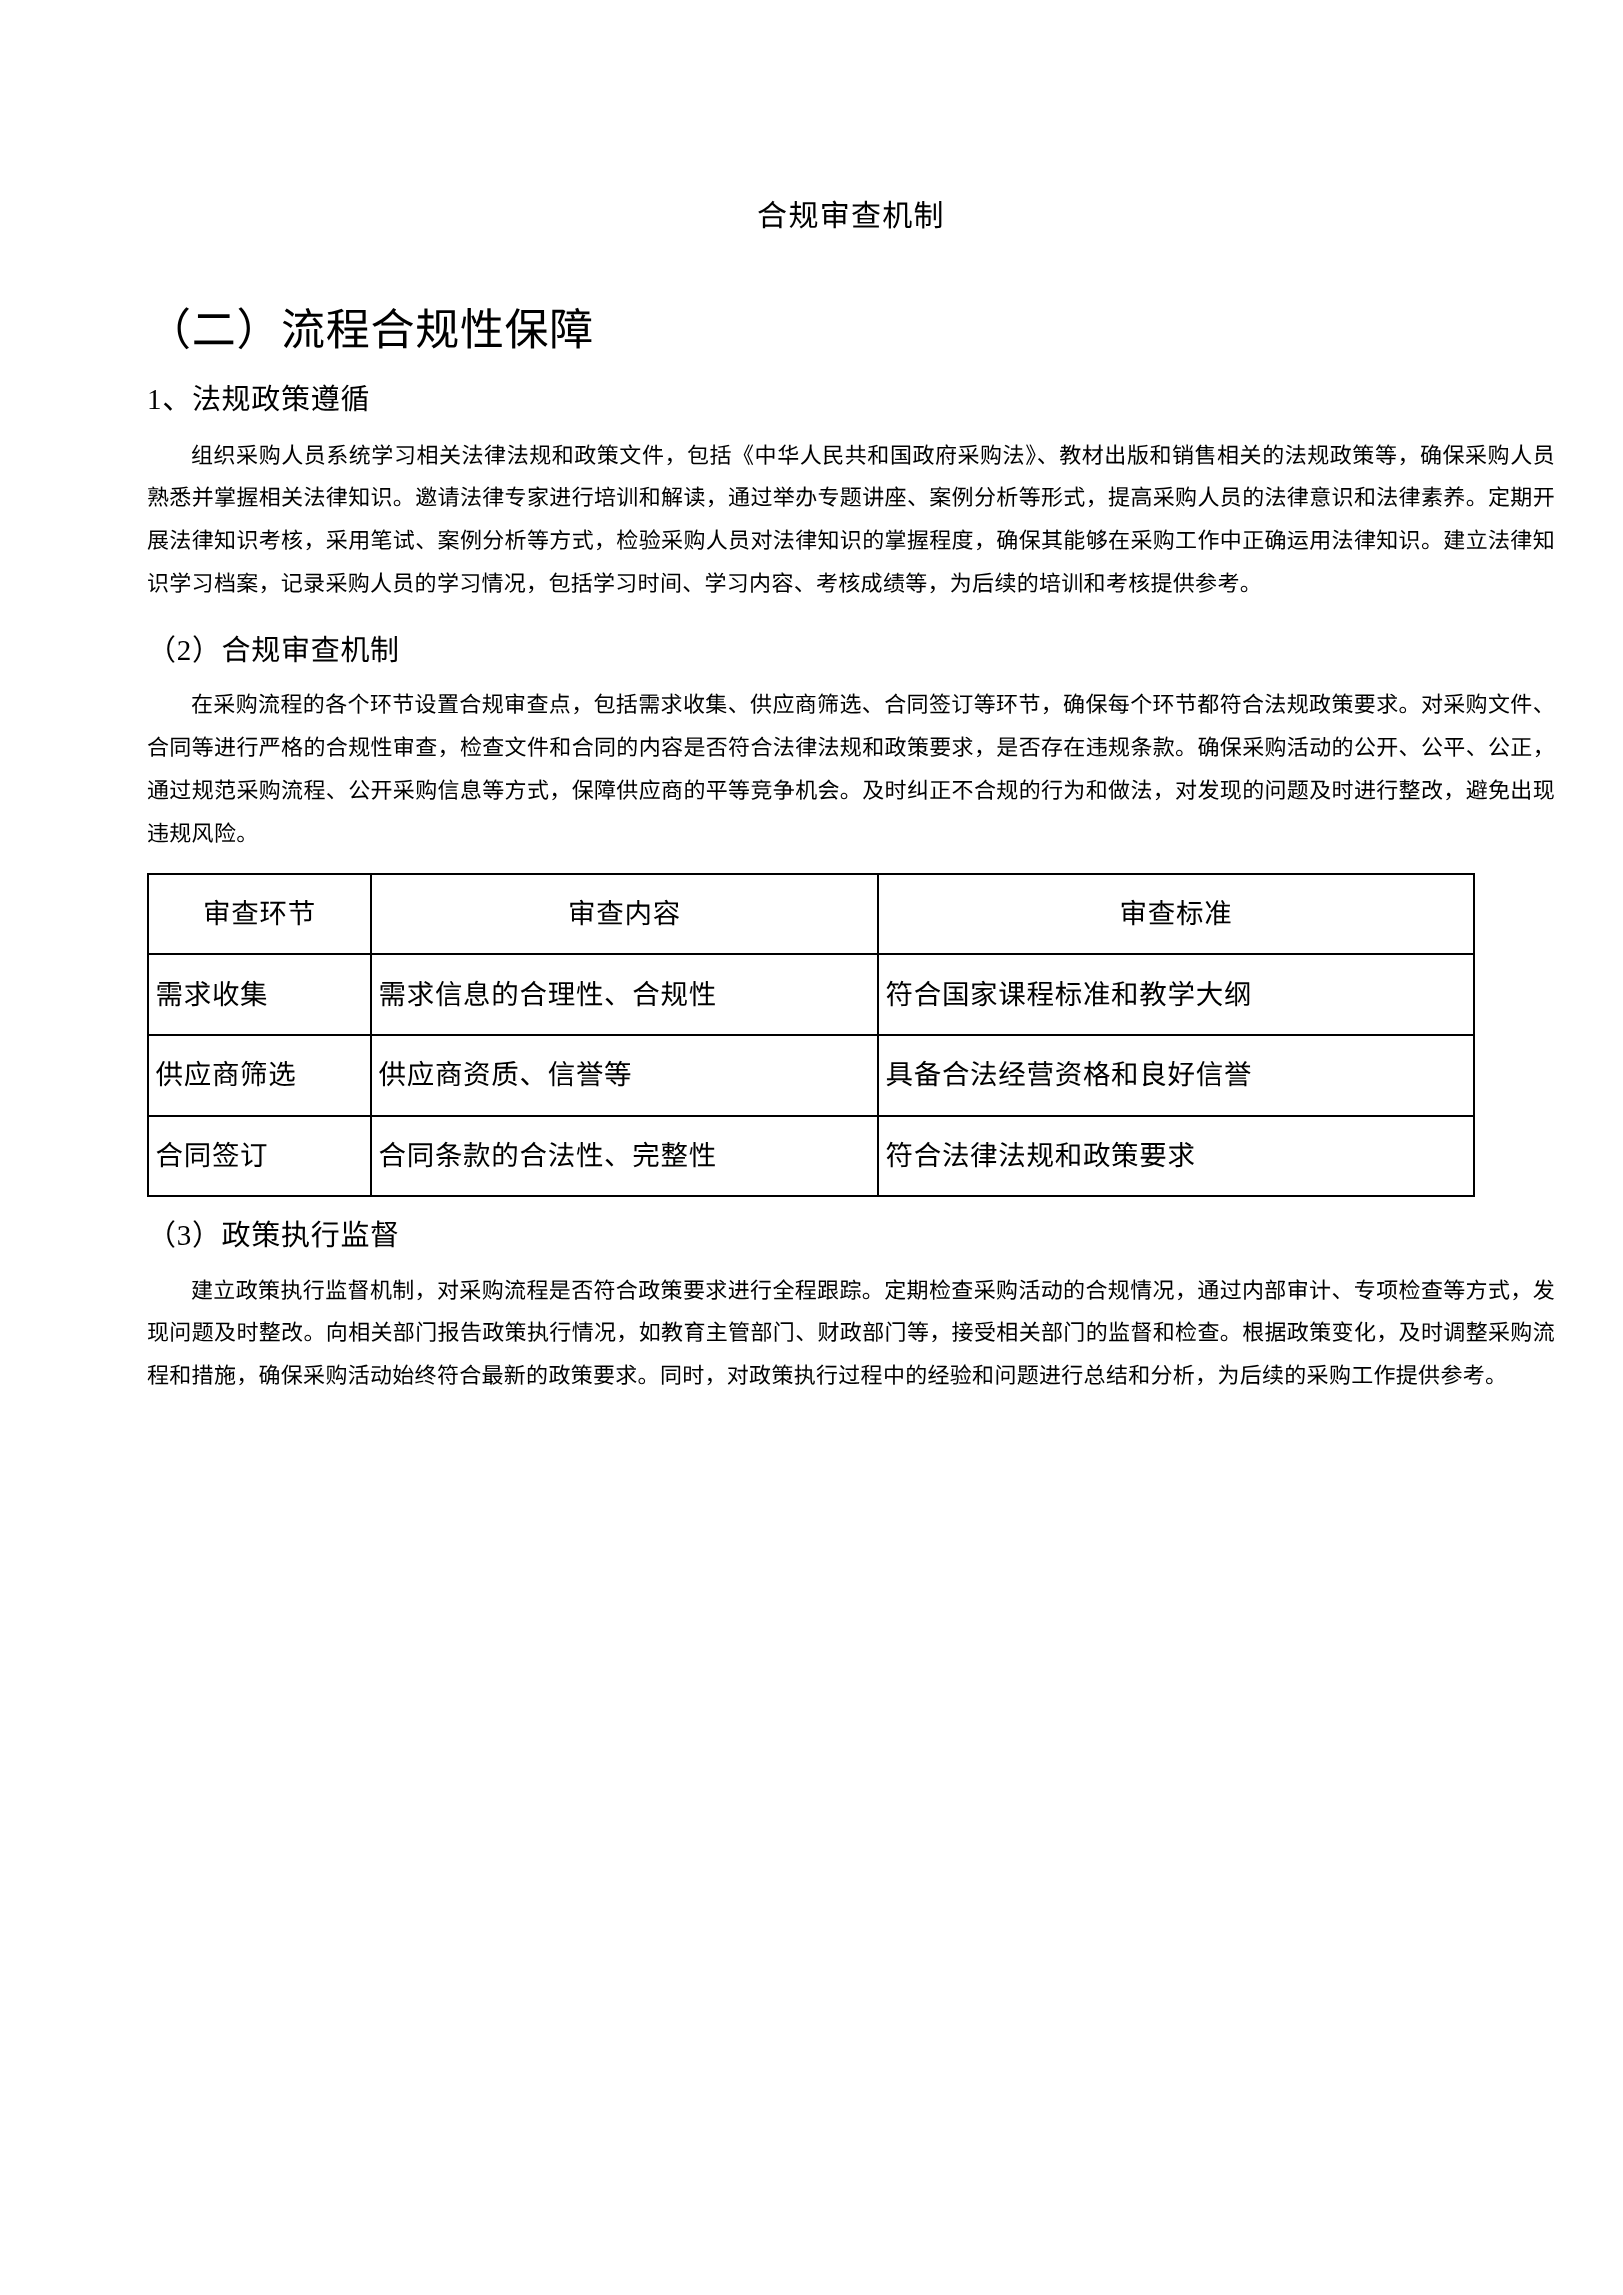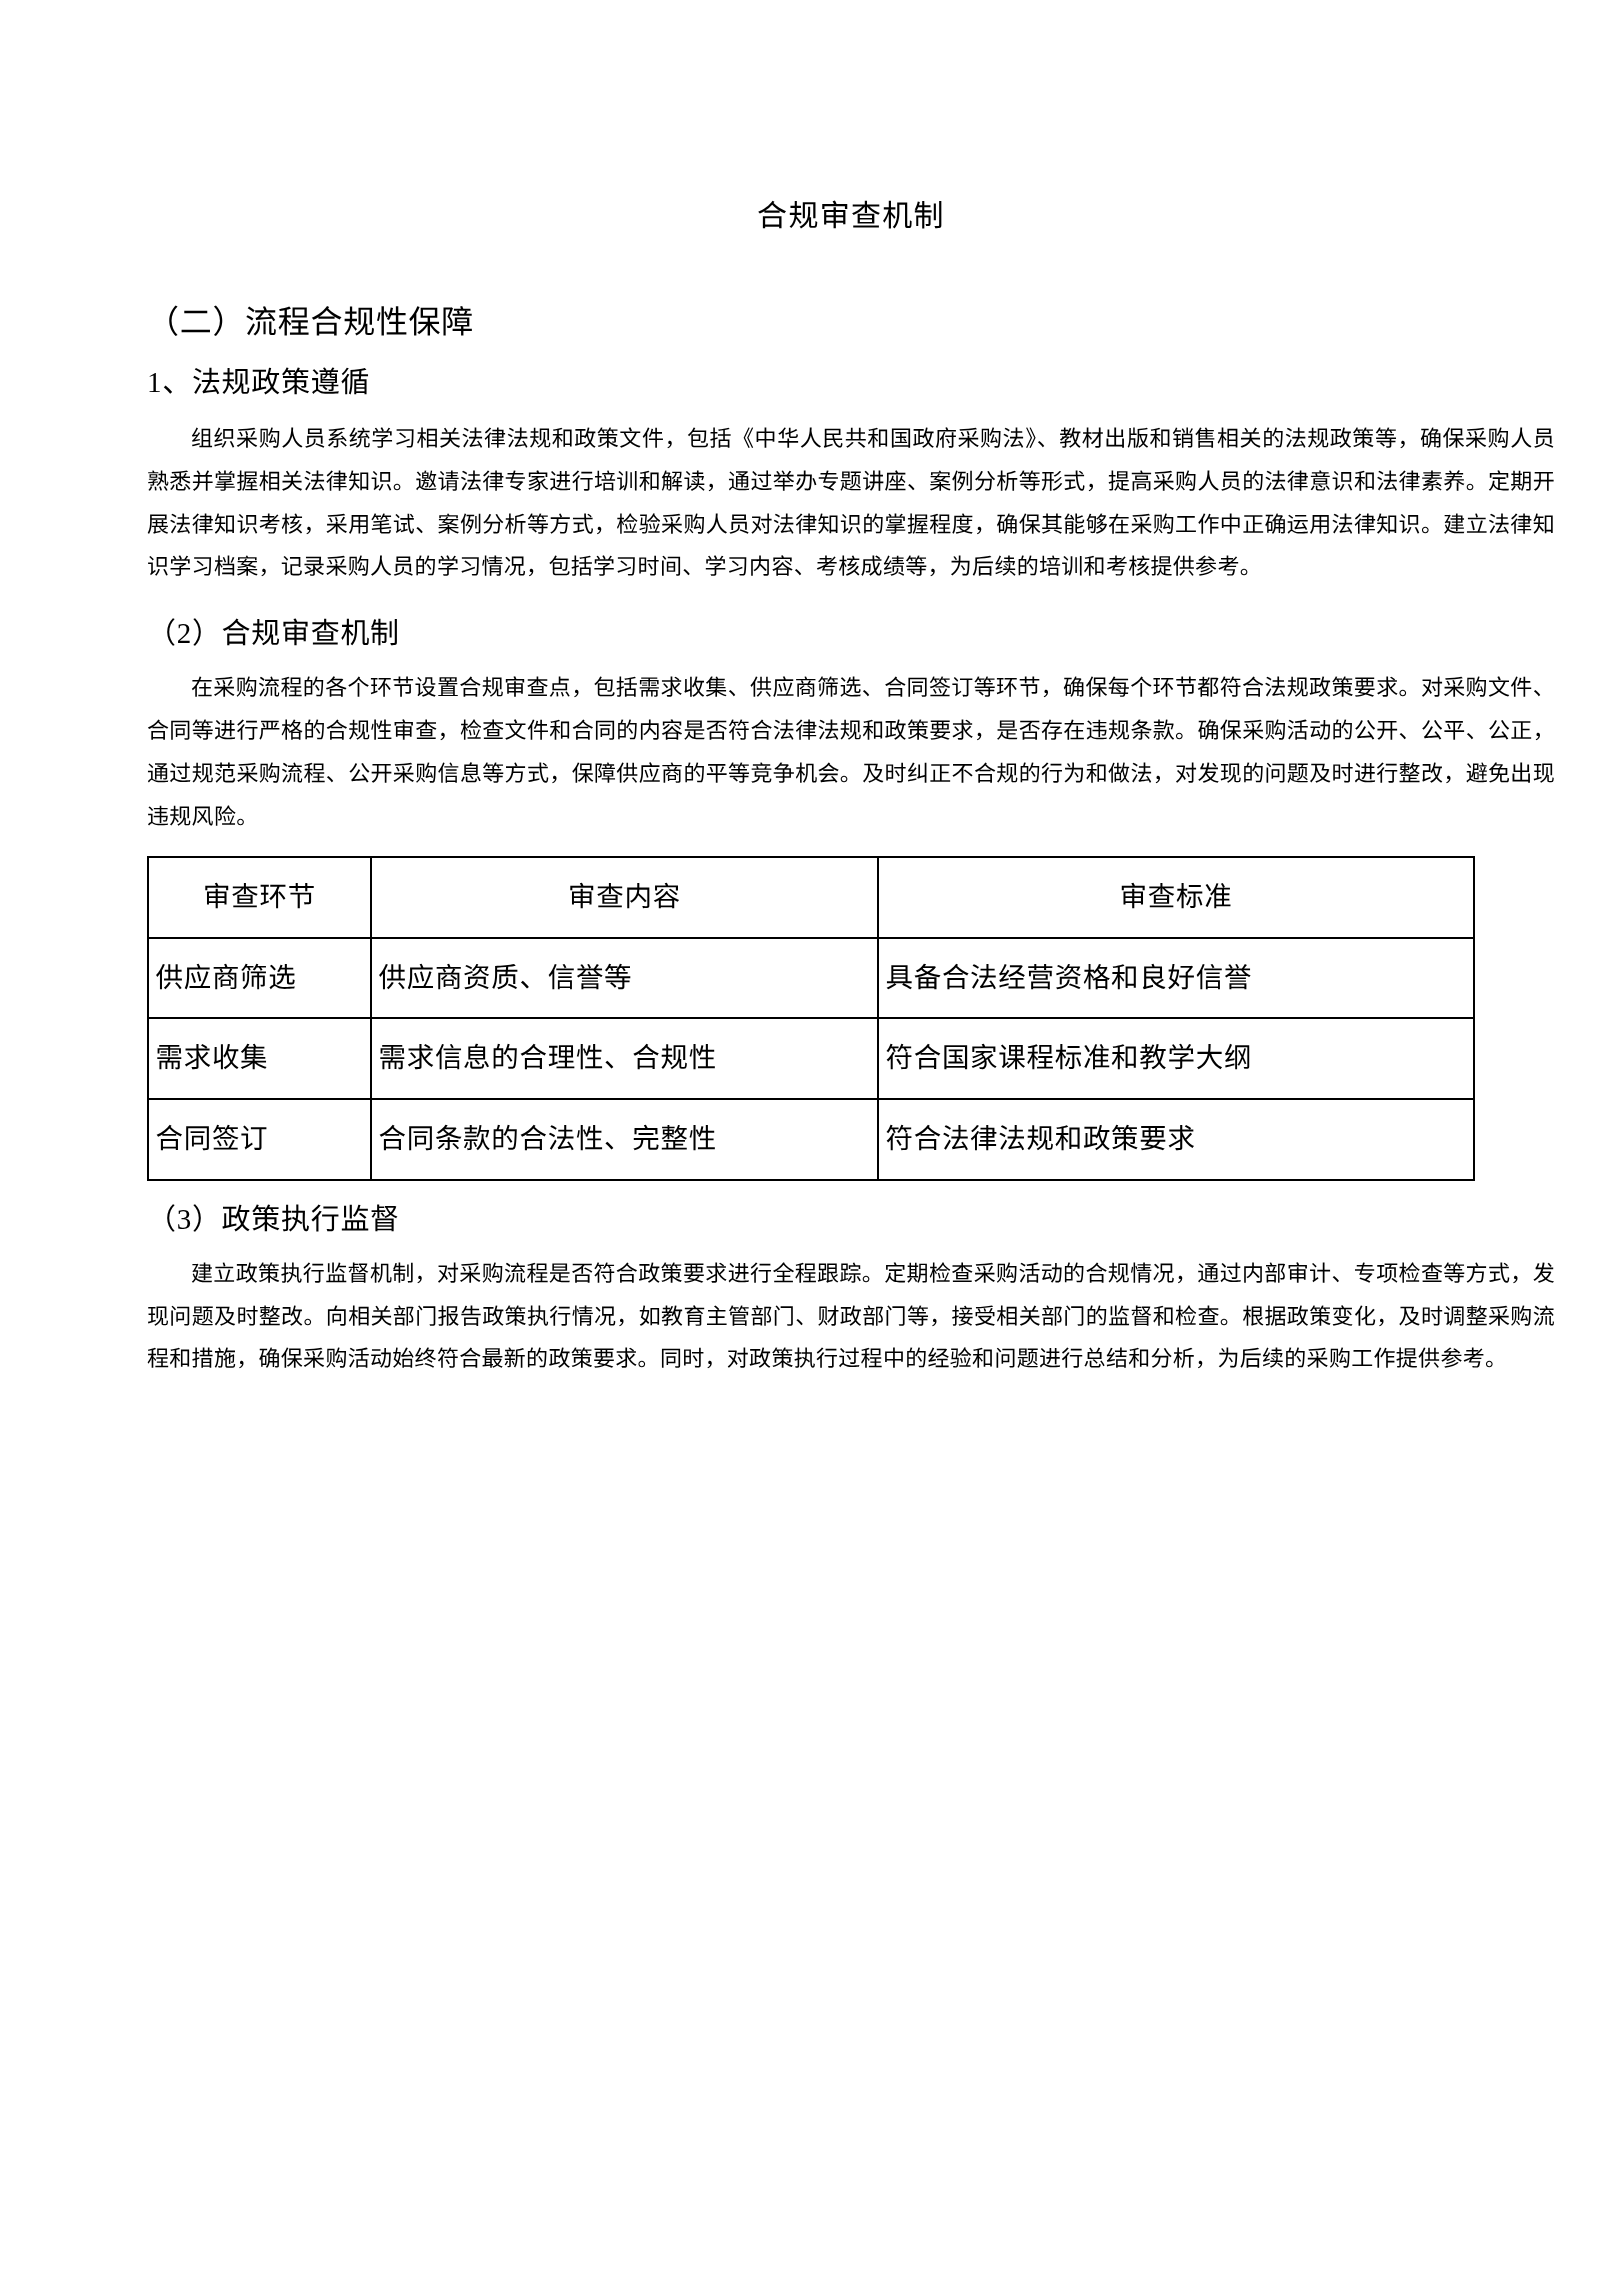--- a/index.html
+++ b/index.html
@@ -24,21 +24,21 @@
   }
   .doc-title {
     text-align: center;
     font-size: 30px;
     line-height: 1.35;
     letter-spacing: 1.3px;
     margin: 0 0 63px 0;
     font-weight: normal;
   }
   .h-section {
-    font-size: 32px;
+    font-size: 44px;
     line-height: 1.4;
     margin: 0 0 17px 0;
     font-weight: normal;
     letter-spacing: 0.7px;
   }
   .h-sub {
     font-size: 29px;
     line-height: 1.45;
     margin: 0 0 14.4px 0;
     font-weight: normal;
@@ -115,28 +115,28 @@
     </colgroup>
     <thead>
       <tr>
         <th>审查环节</th>
         <th>审查内容</th>
         <th>审查标准</th>
       </tr>
     </thead>
     <tbody>
       <tr>
+        <td>需求收集</td>
+        <td>需求信息的合理性、合规性</td>
+        <td>符合国家课程标准和教学大纲</td>
+      </tr>
+      <tr>
         <td>供应商筛选</td>
         <td>供应商资质、信誉等</td>
         <td>具备合法经营资格和良好信誉</td>
-      </tr>
-      <tr>
-        <td>需求收集</td>
-        <td>需求信息的合理性、合规性</td>
-        <td>符合国家课程标准和教学大纲</td>
       </tr>
       <tr>
         <td>合同签订</td>
         <td>合同条款的合法性、完整性</td>
         <td>符合法律法规和政策要求</td>
       </tr>
     </tbody>
   </table>
 
   <div class="h-item after-table">（3）政策执行监督</div>

